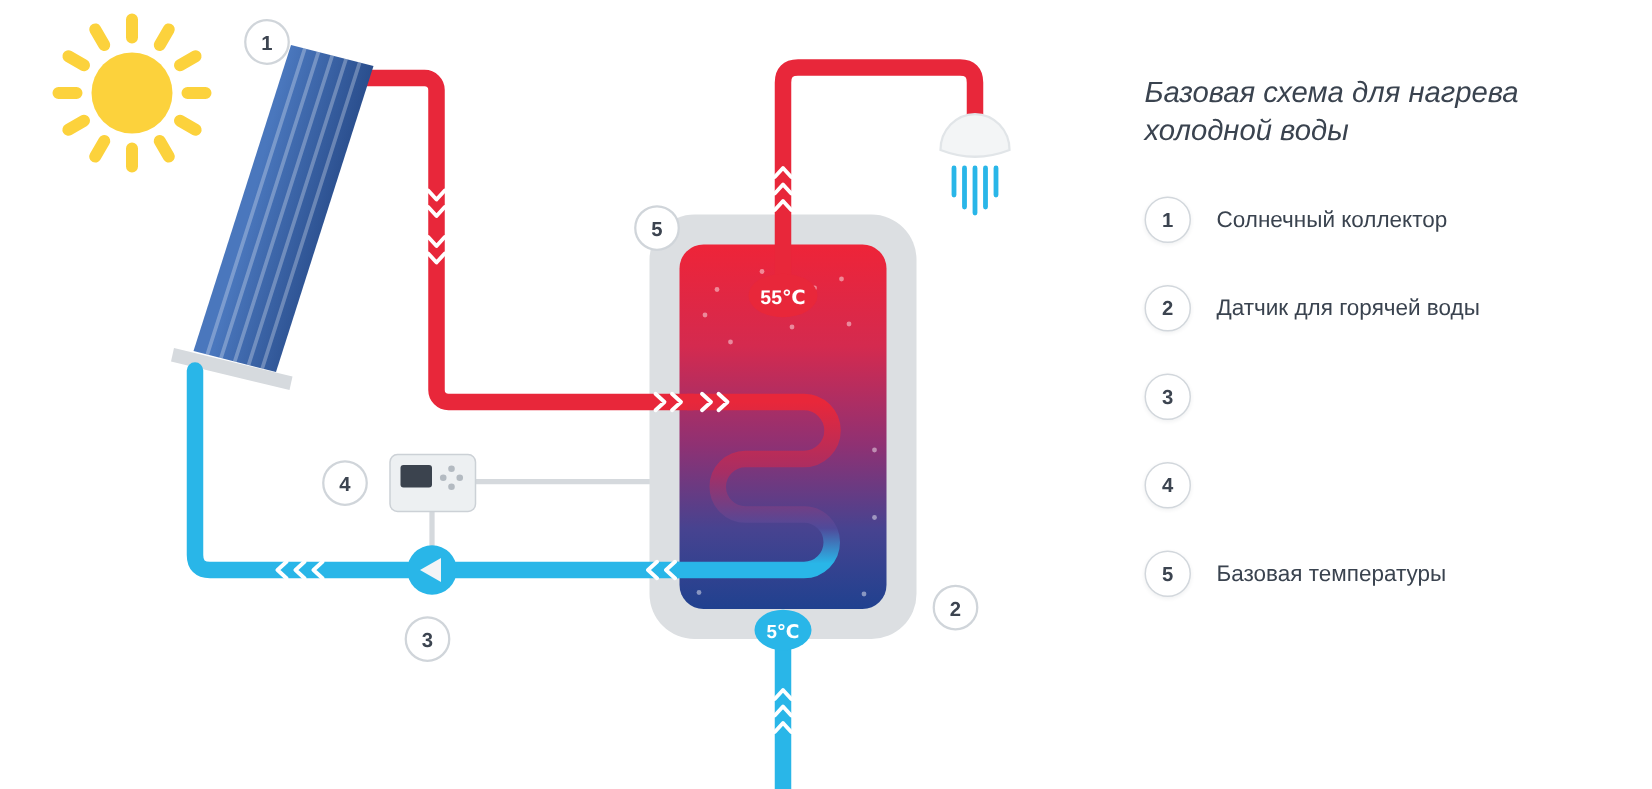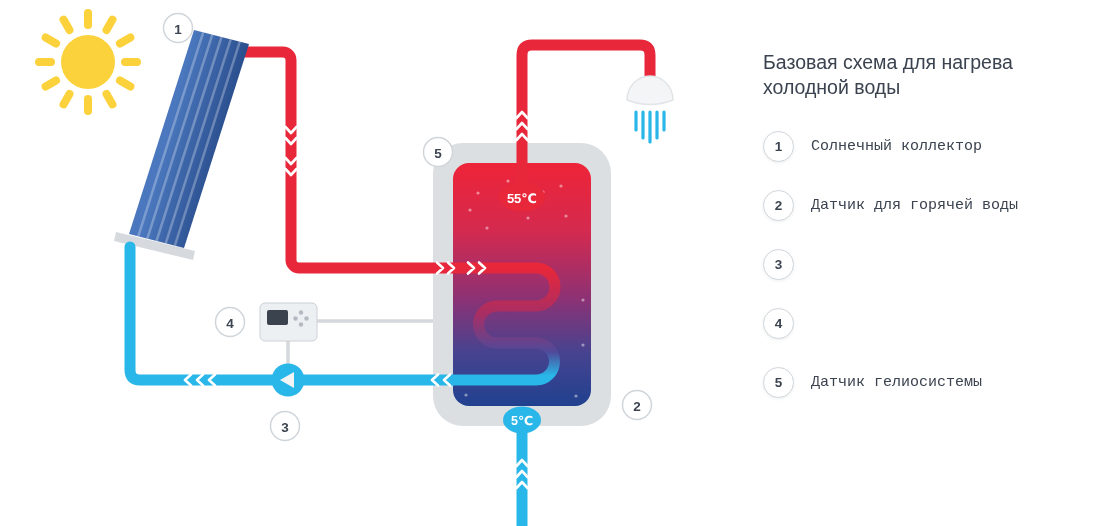--- a/index.html
+++ b/index.html
@@ -4,27 +4,27 @@
 <style>
   html,body{margin:0;padding:0;background:#ffffff;}
   body{width:1101px;height:526px;overflow:hidden;
        font-family:"Liberation Sans","DejaVu Sans",sans-serif;color:#3a434f;}
   .stage{position:relative;width:1101px;height:526px;background:#fff;}
   svg.diagram{position:absolute;left:0;top:0;}
   svg text{font-family:"Liberation Sans","DejaVu Sans",sans-serif;}
 
   .legend{position:absolute;left:763px;top:50px;width:330px;}
   .legend h1{font-size:19.5px;font-weight:400;line-height:1.3;margin:0 0 30px 0;
-             width:300px;color:#3a434f;}
+             width:300px;color:#3a434f;font-style:italic;}
   .legend-item{display:flex;align-items:center;margin-bottom:28px;}
   .num-badge{width:29px;height:29px;flex:0 0 29px;border-radius:50%;background:#fff;
              border:1px solid #d2d7dc;box-shadow:0 1px 3px rgba(40,50,60,.08);
              display:flex;align-items:center;justify-content:center;
              font-size:13.5px;font-weight:bold;color:#3c4450;}
-  .legend-item .label{margin-left:17px;font-size:15px;color:#3a434f;font-family:Liberation Mono, monospace;}
+  .legend-item .label{margin-left:17px;font-size:15px;color:#3a434f;}
 </style>
 </head>
 <body>
 
 <div class="stage">
 
   <svg class="diagram" width="745" height="526" viewBox="0 0 745 526">
     <defs>
       <linearGradient id="tankGrad" gradientUnits="userSpaceOnUse" x1="0" y1="163" x2="0" y2="406">
         <stop offset="0" stop-color="#ee2438"></stop>
@@ -176,17 +176,17 @@
       <div class="label">Датчик для горячей воды</div>
     </div>
     <div class="legend-item">
       <div class="num-badge">3</div>
     </div>
     <div class="legend-item">
       <div class="num-badge">4</div>
     </div>
     <div class="legend-item">
       <div class="num-badge">5</div>
-      <div class="label">Датчик гелиосистемы</div>
+      <div class="label">Базовая температуры</div>
     </div>
   </aside>
 
 </div>
 
 </body></html>

